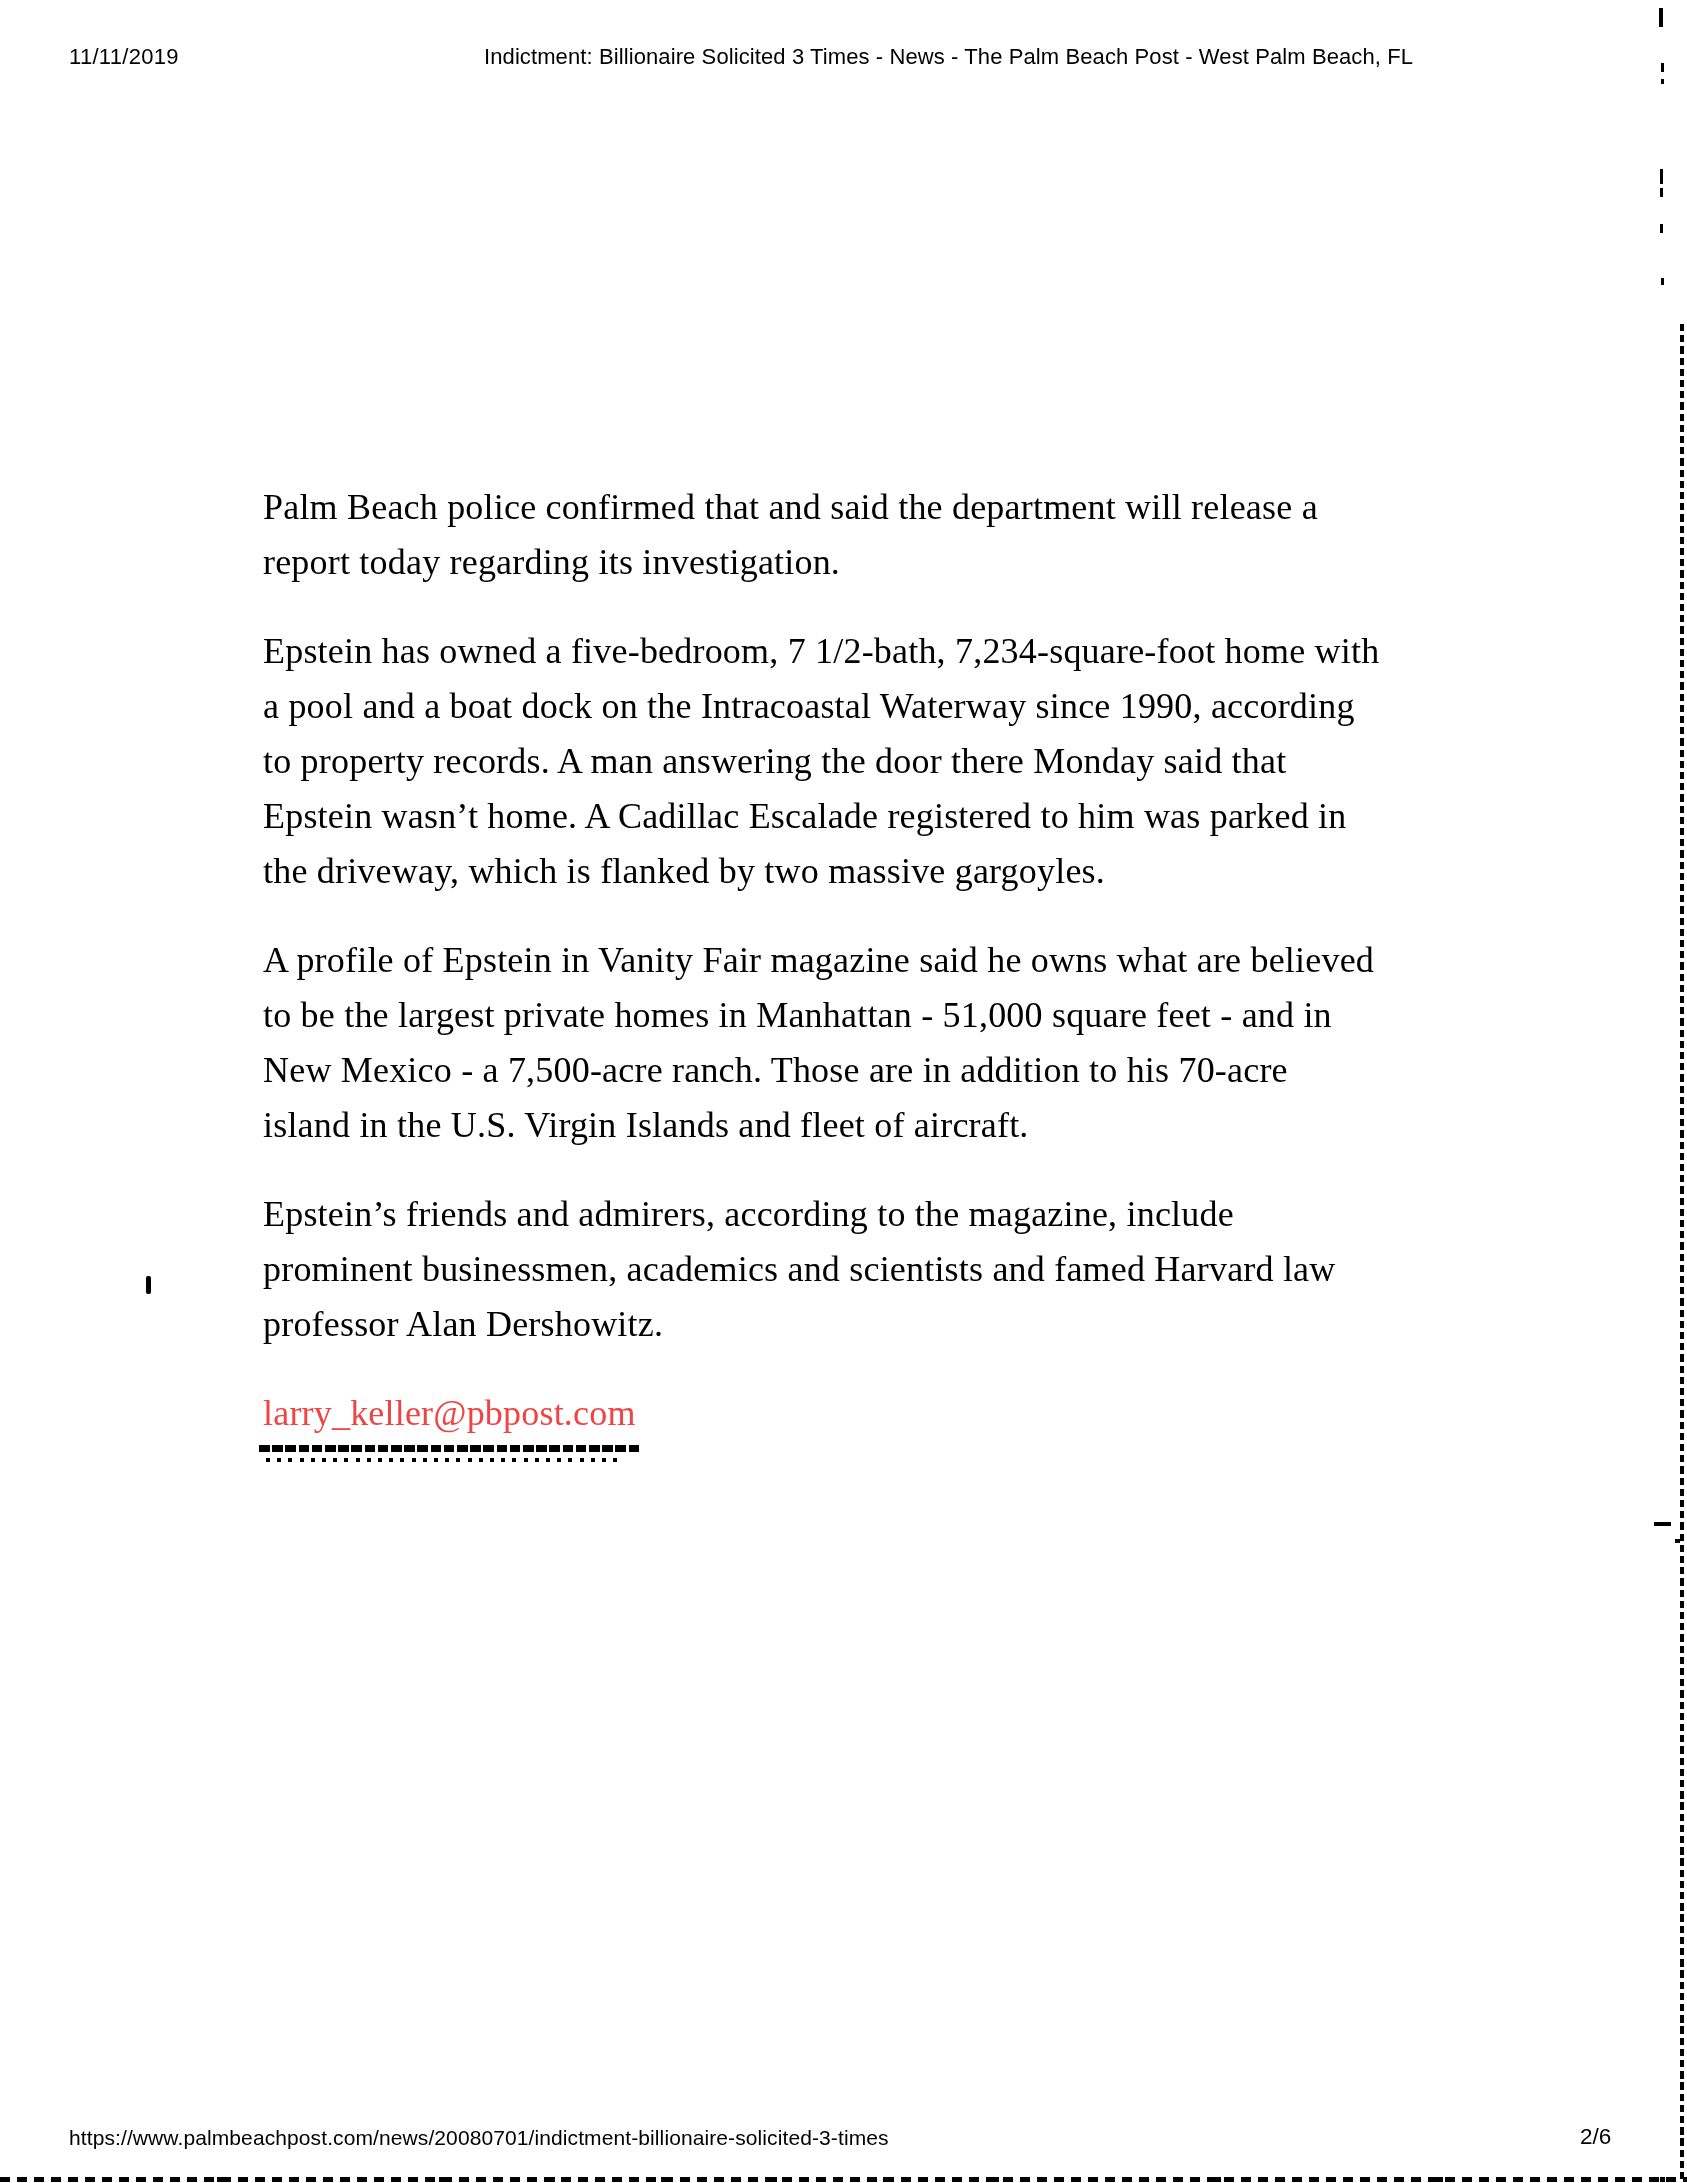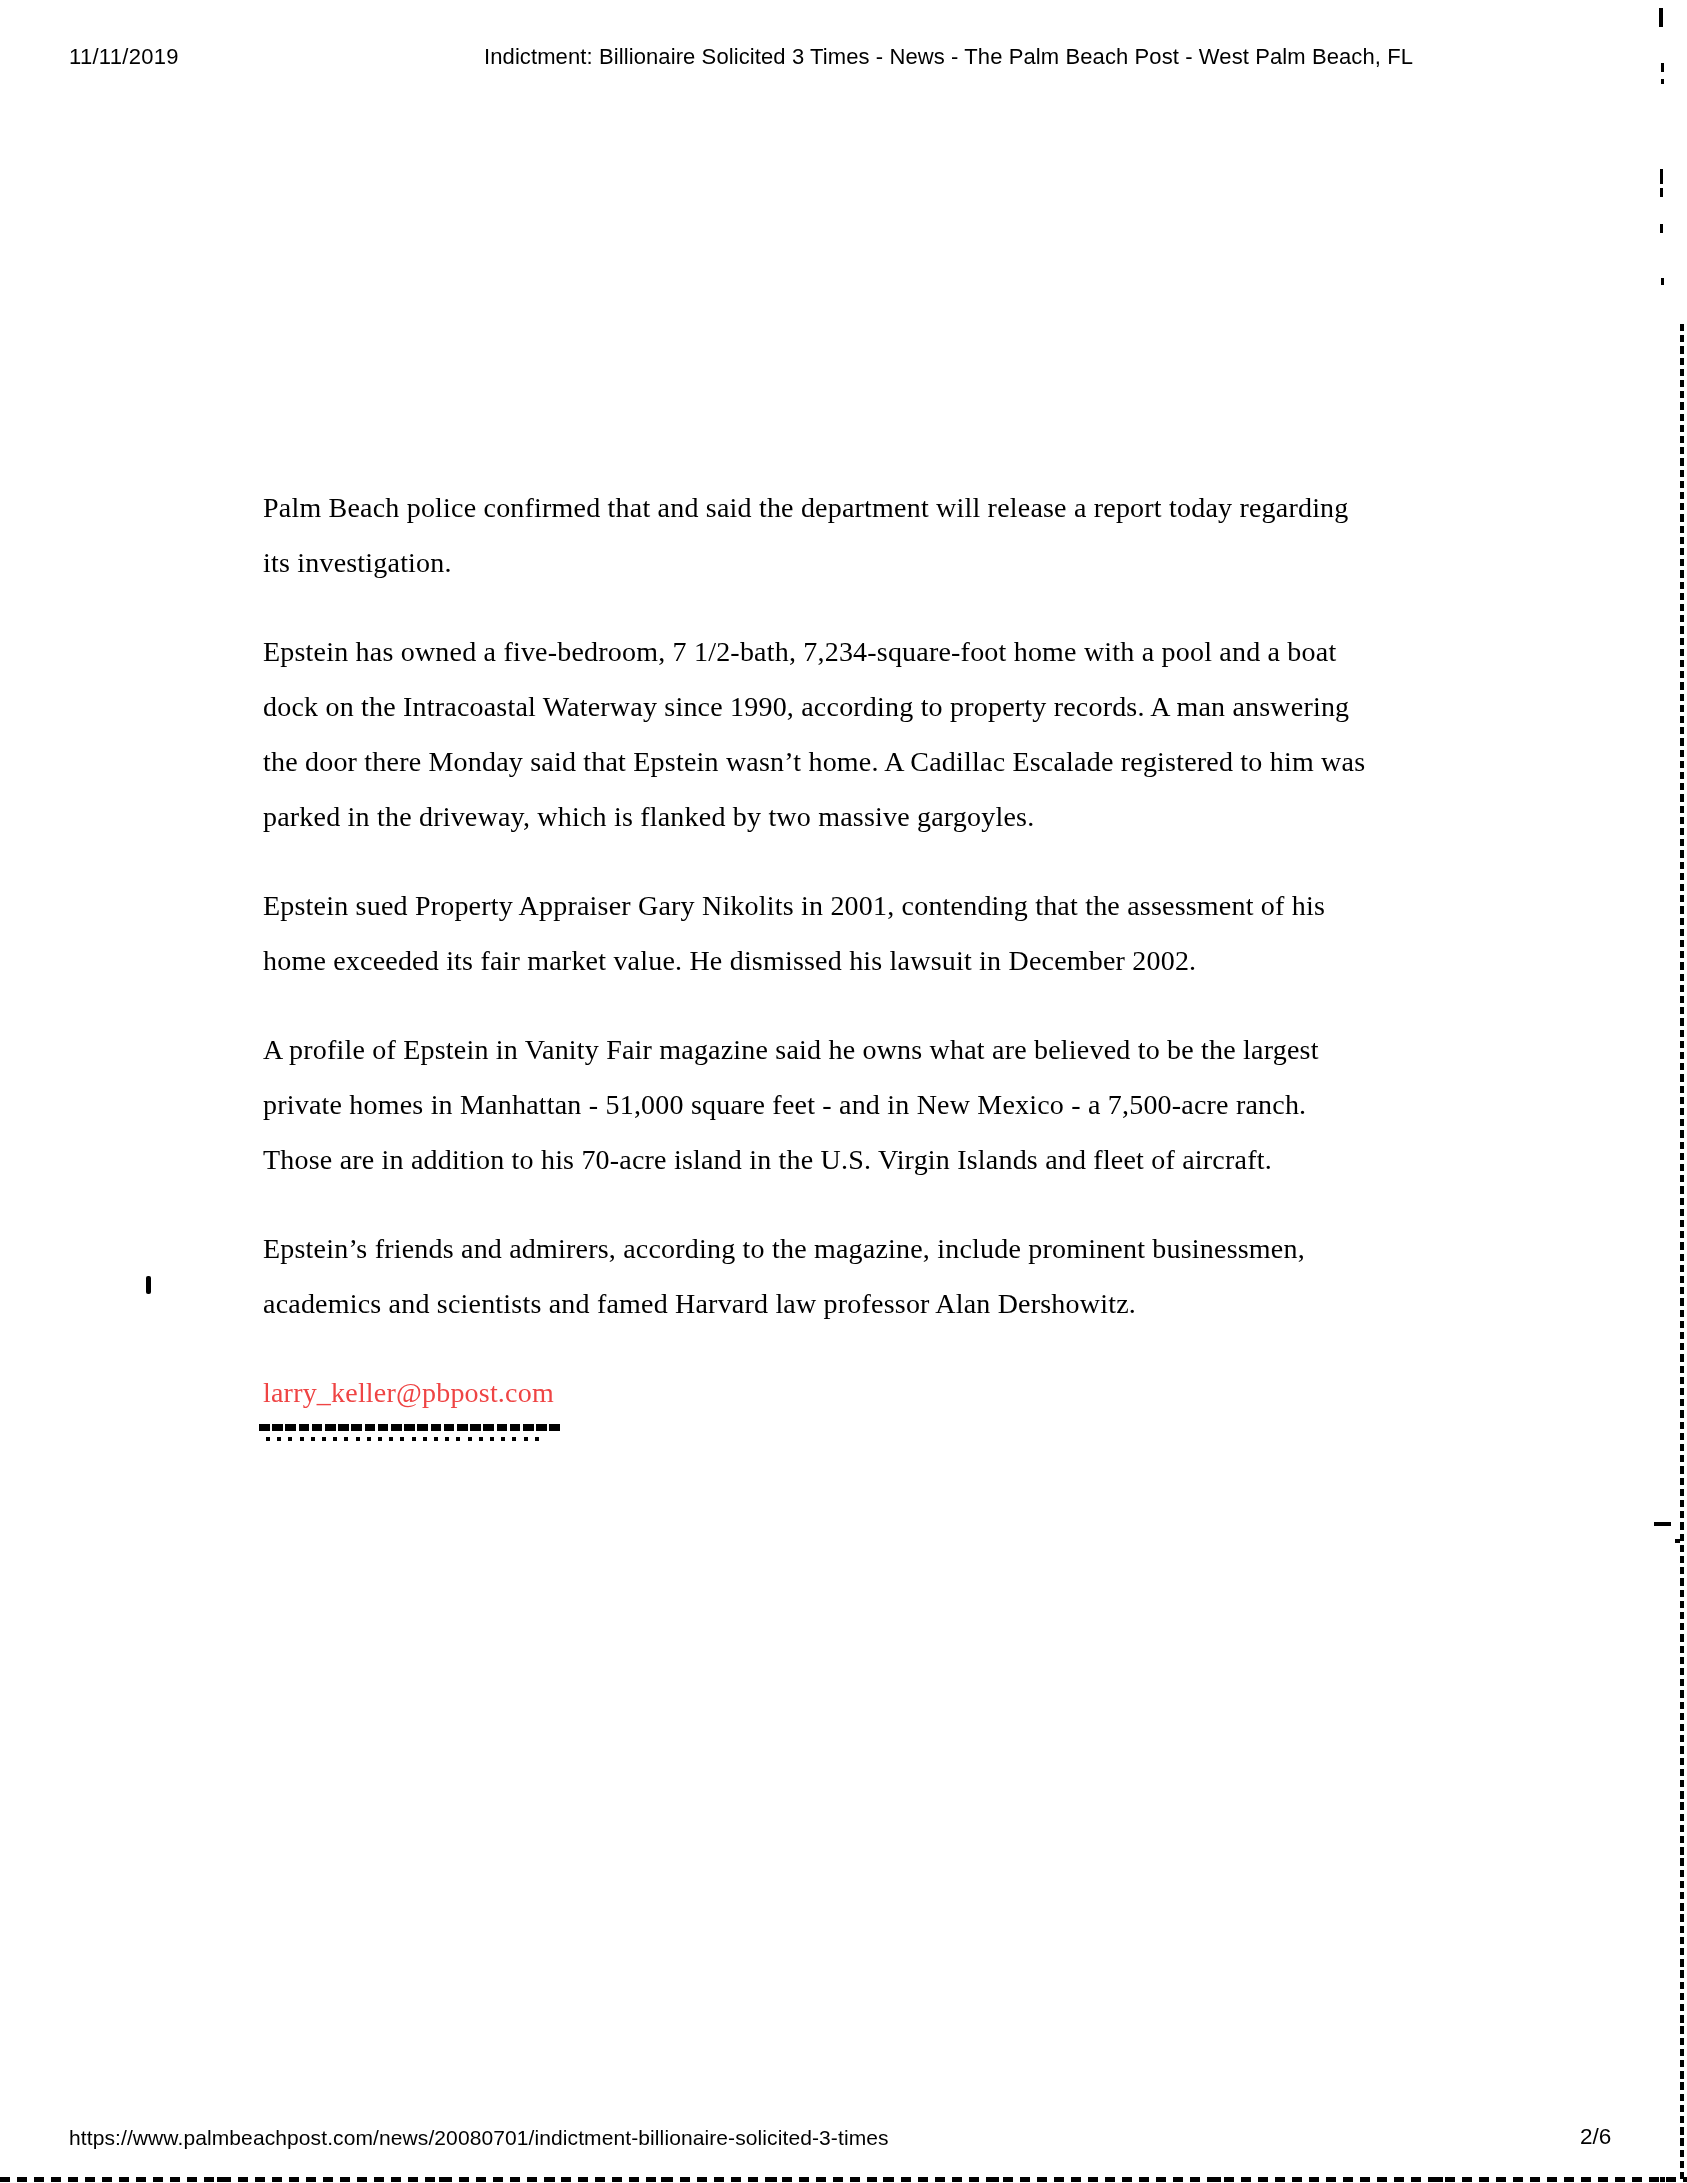--- a/index.html
+++ b/index.html
@@ -31,21 +31,21 @@
   }
   .ftr-page {
     position: absolute; left: 1580px; top: 2125px;
     font: 22.5px/1.1 "Liberation Sans", sans-serif;
     white-space: nowrap;
   }
 
   
   .article {
     position: absolute; left: 263px; top: 480px; width: 1118px;
-    font-size: 28px; line-height: 55px;
+    font-size: 36px; line-height: 55px;
     letter-spacing: 0.2px; text-align: left;
   }
   .article p { margin: 0 0 34px 0; }
   .email-anchor {
     position: relative; display: inline-block;
     color: #ef4444; text-decoration: none;
   }
   
   .email-underline-heavy {
     position: absolute; left: -4px; bottom: -10.6px;
@@ -86,21 +86,20 @@
 <body>
 
 <div class="page">
 
   <span class="hdr-date">11/11/2019</span>
   <span class="hdr-title">Indictment: Billionaire Solicited 3 Times - News - The Palm Beach Post - West Palm Beach, FL</span>
 
   <div class="article">
     <p>Palm Beach police confirmed that and said the department will release a report today regarding its investigation.</p>
     <p>Epstein has owned a five-bedroom, 7 1/2-bath, 7,234-square-foot home with a pool and a boat dock on the Intracoastal Waterway since 1990, according to property records. A man answering the door there Monday said that Epstein wasn’t home. A Cadillac Escalade registered to him was parked in the driveway, which is flanked by two massive gargoyles.</p>
-    <p>Epstein sued Property Appraiser Gary Nikolits in 2001, contending that the assessment of his home exceeded its fair market value. He dismissed his lawsuit in December 2002.</p>
     <p>A profile of Epstein in Vanity Fair magazine said he owns what are believed to be the largest private homes in Manhattan - 51,000 square feet - and in New Mexico - a 7,500-acre ranch. Those are in addition to his 70-acre island in the U.S. Virgin Islands and fleet of aircraft.</p>
     <p>Epstein’s friends and admirers, according to the magazine, include prominent businessmen, academics and scientists and famed Harvard law professor Alan Dershowitz.</p>
     <p>
       <a class="email-anchor" href="#">
         <span>larry_keller@pbpost.com</span>
         <i class="email-underline-heavy"></i>
         <i class="email-underline-dots"></i>
       </a>
     </p>
   </div>

